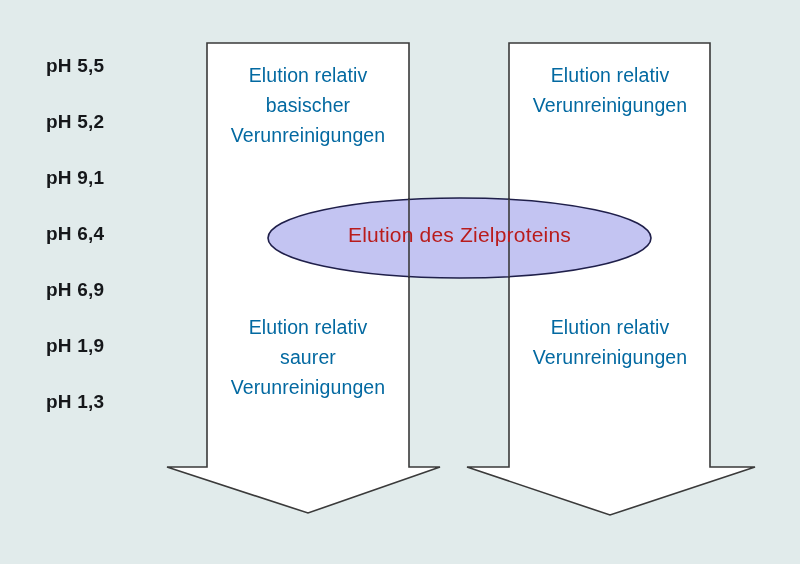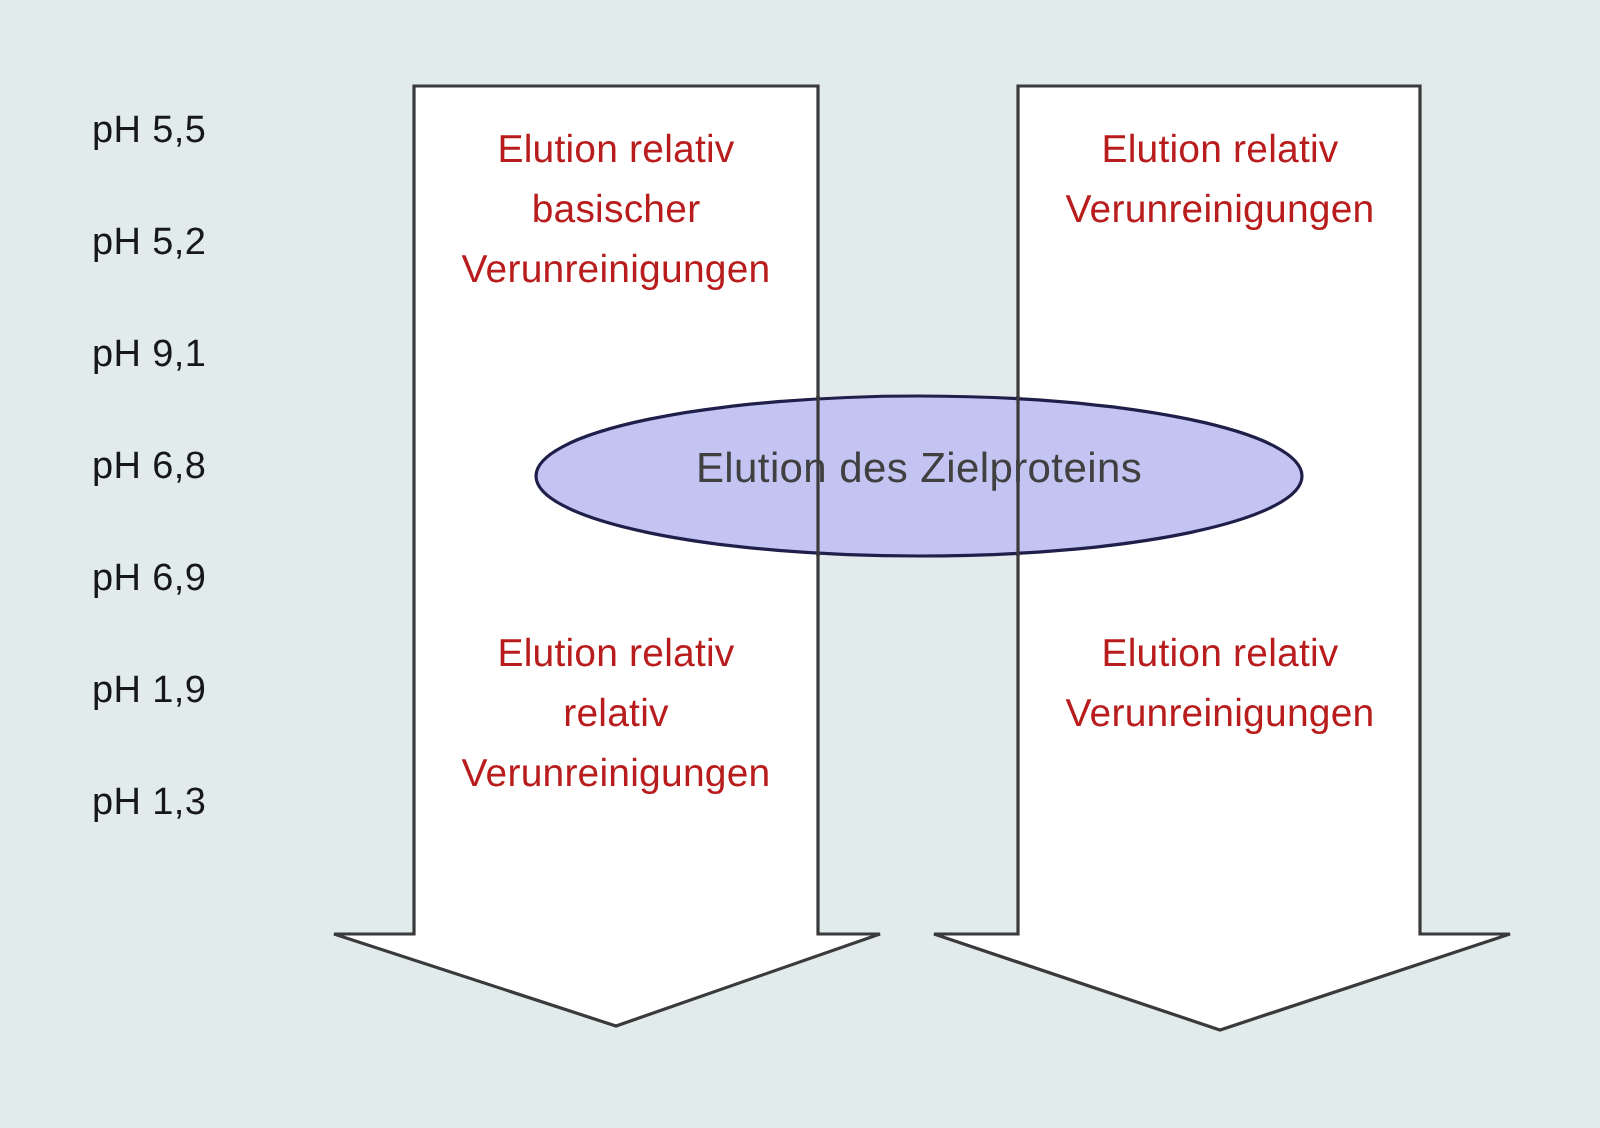--- a/index.html
+++ b/index.html
@@ -23,51 +23,52 @@
     left: 0;
     top: 0;
     width: 800px;
     height: 564px;
   }
   .ph-scale {
     position: absolute;
     left: 46px;
     top: 56px;
     width: 150px;
+    font-weight: bold;
   }
   .ph-label {
     font-size: 19px;
     color: #15171a;
     line-height: 1;
     height: 24px;
     margin-bottom: 32px;
     letter-spacing: 0.2px;
     white-space: nowrap;
   }
   .arrow-text {
     position: absolute;
     text-align: center;
     font-size: 19.5px;
-    color: #b91c1c;
+    color: #0369a1;
     line-height: 30px;
     letter-spacing: 0.1px;
   }
   #left-arrow-top-text  { left: 207px; top: 60px;  width: 202px; }
   #left-arrow-bottom-text { left: 202px; top: 312px; width: 212px; }
   #right-arrow-top-text { left: 509px; top: 60px;  width: 202px; }
   #right-arrow-bottom-text { left: 504px; top: 312px; width: 212px; }
 
   #target-protein-label {
     position: absolute;
     left: 268px;
     top: 224px;
     width: 383px;
     text-align: center;
     font-size: 21px;
-    color: #404040;
+    color: #b91c1c;
     letter-spacing: 0.2px;
     line-height: 1;
     white-space: nowrap;
   }
 </style>
 </head>
 <body>
 
 <div id="diagram-root">
 
@@ -80,35 +81,35 @@
     <ellipse cx="459.5" cy="238" rx="191.5" ry="40" fill="#c3c4f2" stroke="#1f1f4a" stroke-width="1.6"></ellipse>
 
     <line x1="409" y1="198" x2="409" y2="278" stroke="#3a3a3a" stroke-width="1.6"></line>
     <line x1="509" y1="198" x2="509" y2="278" stroke="#3a3a3a" stroke-width="1.6"></line>
   </svg>
 
   <div class="ph-scale">
     <div class="ph-label">pH 5,5</div>
     <div class="ph-label">pH 5,2</div>
     <div class="ph-label">pH 9,1</div>
-    <div class="ph-label">pH 6,8</div>
+    <div class="ph-label">pH 6,4</div>
     <div class="ph-label">pH 6,9</div>
     <div class="ph-label">pH 1,9</div>
     <div class="ph-label">pH 1,3</div>
   </div>
 
   <div class="arrow-text" id="left-arrow-top-text">
     <div>Elution relativ</div>
     <div>basischer</div>
     <div>Verunreinigungen</div>
   </div>
 
   <div class="arrow-text" id="left-arrow-bottom-text">
     <div>Elution relativ</div>
-    <div>relativ</div>
+    <div>saurer</div>
     <div>Verunreinigungen</div>
   </div>
 
   <div class="arrow-text" id="right-arrow-top-text">
     <div>Elution relativ</div>
     <div>Verunreinigungen</div>
   </div>
 
   <div class="arrow-text" id="right-arrow-bottom-text">
     <div>Elution relativ</div>

